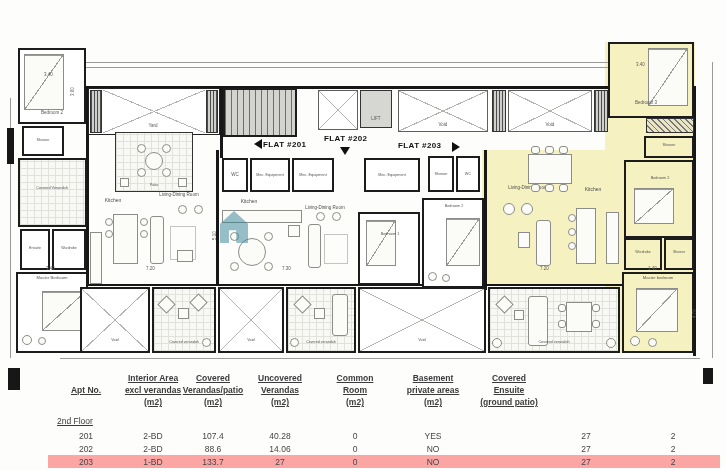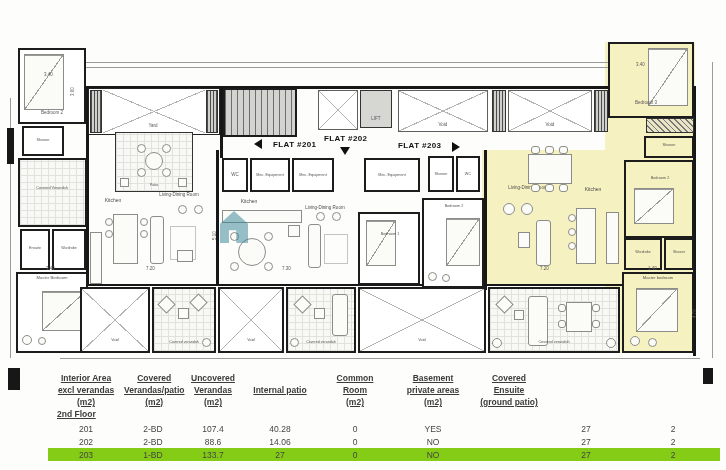--- a/index.html
+++ b/index.html
@@ -46,24 +46,24 @@
   .wm-house{position:absolute;left:220px;top:211px;width:28px;height:32px;background:#2e7f93;opacity:.5;
       clip-path:polygon(50% 0,100% 40%,100% 100%,58% 100%,58% 60%,32% 60%,32% 100%,0 100%,0 40%)}
   .wm-text{position:absolute;left:252px;top:204px;font-weight:700;font-size:46px;
       color:rgba(132,142,148,.28);letter-spacing:4px}
   
   .tbl{position:absolute;left:48px;top:373px;width:672px;font-size:8.5px;color:#454545}
   .trow{display:grid;grid-template-columns:76px 58px 62px 72px 78px 78px 74px 80px 94px;align-items:center}
   .thead .hcell{display:grid;grid-template-rows:12px 12px 12px;justify-items:center;font-weight:700;color:#3b3b3b}
   .thead span{text-decoration:underline;white-space:nowrap}
   .r1{grid-row:1}.r2{grid-row:2}.r3{grid-row:3}
-  .tsec{margin-top:0;height:13px;font-weight:700;color:#3b3b3b}
+  .tsec{margin-top:7px;height:13px;font-weight:400;color:#3b3b3b}
   .tsec span{text-decoration:underline;padding-left:9px}
   .drow{height:13px;text-align:center}
-  .drow.hl{background:#84cc16}
+  .drow.hl{background:#fca5a5}
 </style>
 </head>
 <body>
 
 <div class="abs" style="left:0;top:0;width:726px;height:366px">
 
   <div class="abs yellow" style="left:482px;top:150px;width:124px;height:136px"></div>
   <div class="abs yellow" style="left:605px;top:42px;width:90px;height:311px"></div>
 
   <div class="ln" style="left:86px;top:62px;width:602px;height:1px"></div>
@@ -94,21 +94,21 @@
   <div class="rm grey" style="left:360px;top:90px;width:32px;height:38px;border-width:1px;border-color:#333"></div>
   <div class="lbl s" style="left:361px;top:116px;width:30px">LIFT</div>
   <div class="abs x rm thin" style="left:398px;top:90px;width:90px;height:42px"></div>
   <div class="lbl s" style="left:428px;top:122px;width:30px">Void</div>
   <div class="louv" style="left:492px;top:90px;width:14px;height:42px"></div>
   <div class="abs x rm thin" style="left:508px;top:90px;width:84px;height:42px"></div>
   <div class="lbl s" style="left:535px;top:122px;width:30px">Void</div>
   <div class="louv" style="left:594px;top:90px;width:14px;height:42px"></div>
 
   <div class="tri l" style="left:249px;top:139px"></div>
-  <div class="flat" style="left:273px;top:140px">FLAT #201</div>
+  <div class="flat" style="left:263px;top:140px">FLAT #201</div>
   <div class="flat" style="left:324px;top:134px">FLAT #202</div>
   <div class="tri d" style="left:340px;top:147px"></div>
   <div class="flat" style="left:398px;top:141px">FLAT #203</div>
   <div class="tri r" style="left:452px;top:142px"></div>
 
   <div class="rm" style="left:222px;top:158px;width:26px;height:34px"></div>
   <div class="lbl s" style="left:222px;top:172px;width:26px">WC</div>
   <div class="rm" style="left:250px;top:158px;width:40px;height:34px"></div>
   <div class="lbl s" style="left:250px;top:173px;width:40px;font-size:3.8px">Mec. Equipment</div>
   <div class="rm" style="left:292px;top:158px;width:42px;height:34px"></div>
@@ -273,36 +273,36 @@
   <div class="fur circ" style="left:492px;top:338px;width:10px;height:10px"></div>
   <div class="fur circ" style="left:606px;top:338px;width:10px;height:10px"></div>
   <div class="lbl s" style="left:524px;top:340px;width:60px;font-size:3.8px">Covered verandah</div>
 
   <div class="wm-house"></div>
 </div>
 
 <div class="tbl">
   <div class="trow thead">
     <div class="hcell">
+      <span class="r2">Apt No.</span>
+      </div>
+    <div class="hcell">
       <span class="r1">Interior Area</span>
       <span class="r2">excl verandas</span>
       <span class="r3">(m2)</span>
       </div>
     <div class="hcell">
       <span class="r1">Covered</span>
       <span class="r2">Verandas/patio</span>
       <span class="r3">(m2)</span>
       </div>
     <div class="hcell">
       <span class="r1">Uncovered</span>
       <span class="r2">Verandas</span>
       <span class="r3">(m2)</span>
-      </div>
-    <div class="hcell">
-      <span class="r2">Internal patio</span>
       </div>
     <div class="hcell">
       <span class="r1">Common</span>
       <span class="r2">Room</span>
       <span class="r3">(m2)</span>
       </div>
     <div class="hcell">
       <span class="r1">Basement</span>
       <span class="r2">private areas</span>
       <span class="r3">(m2)</span>

